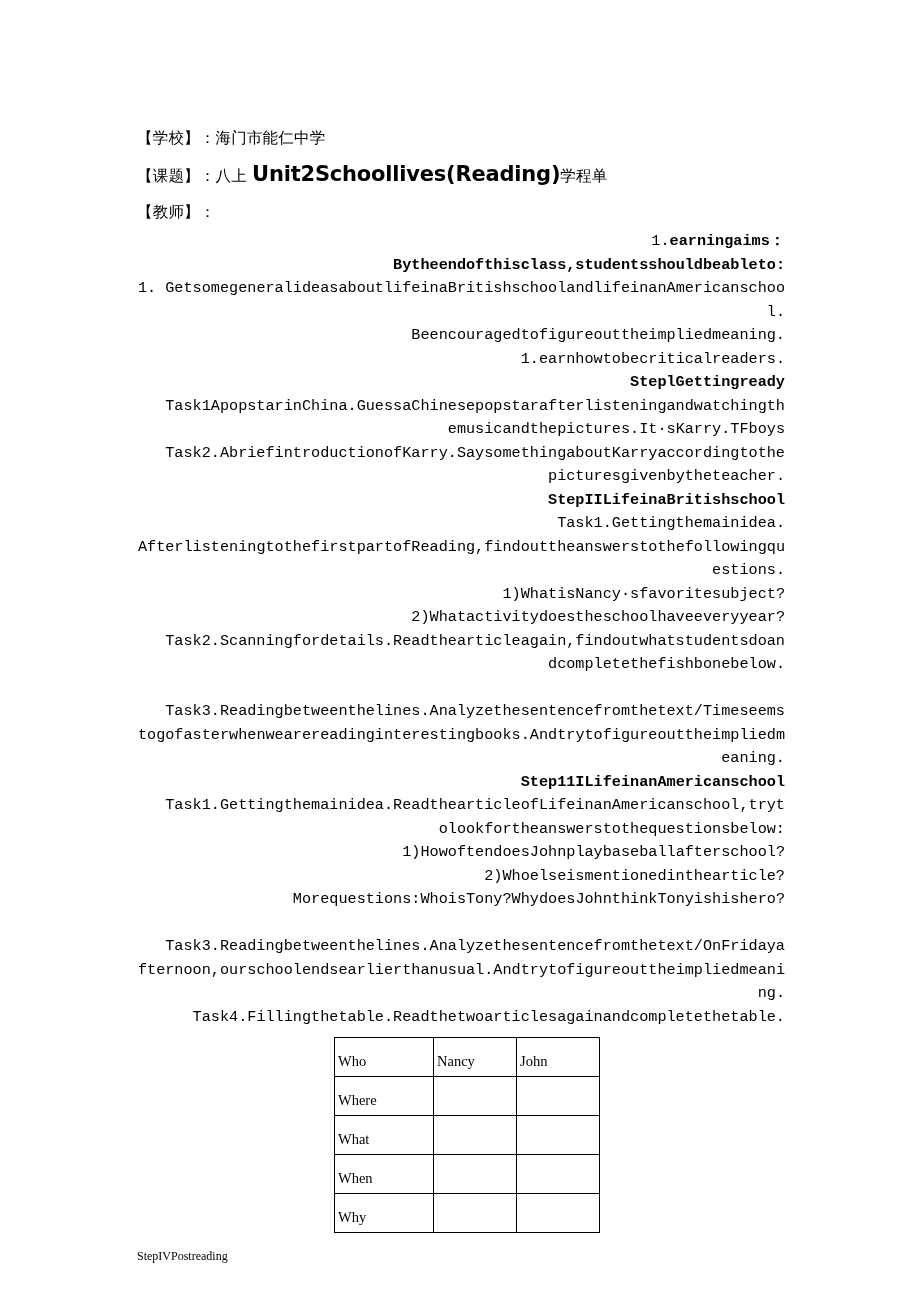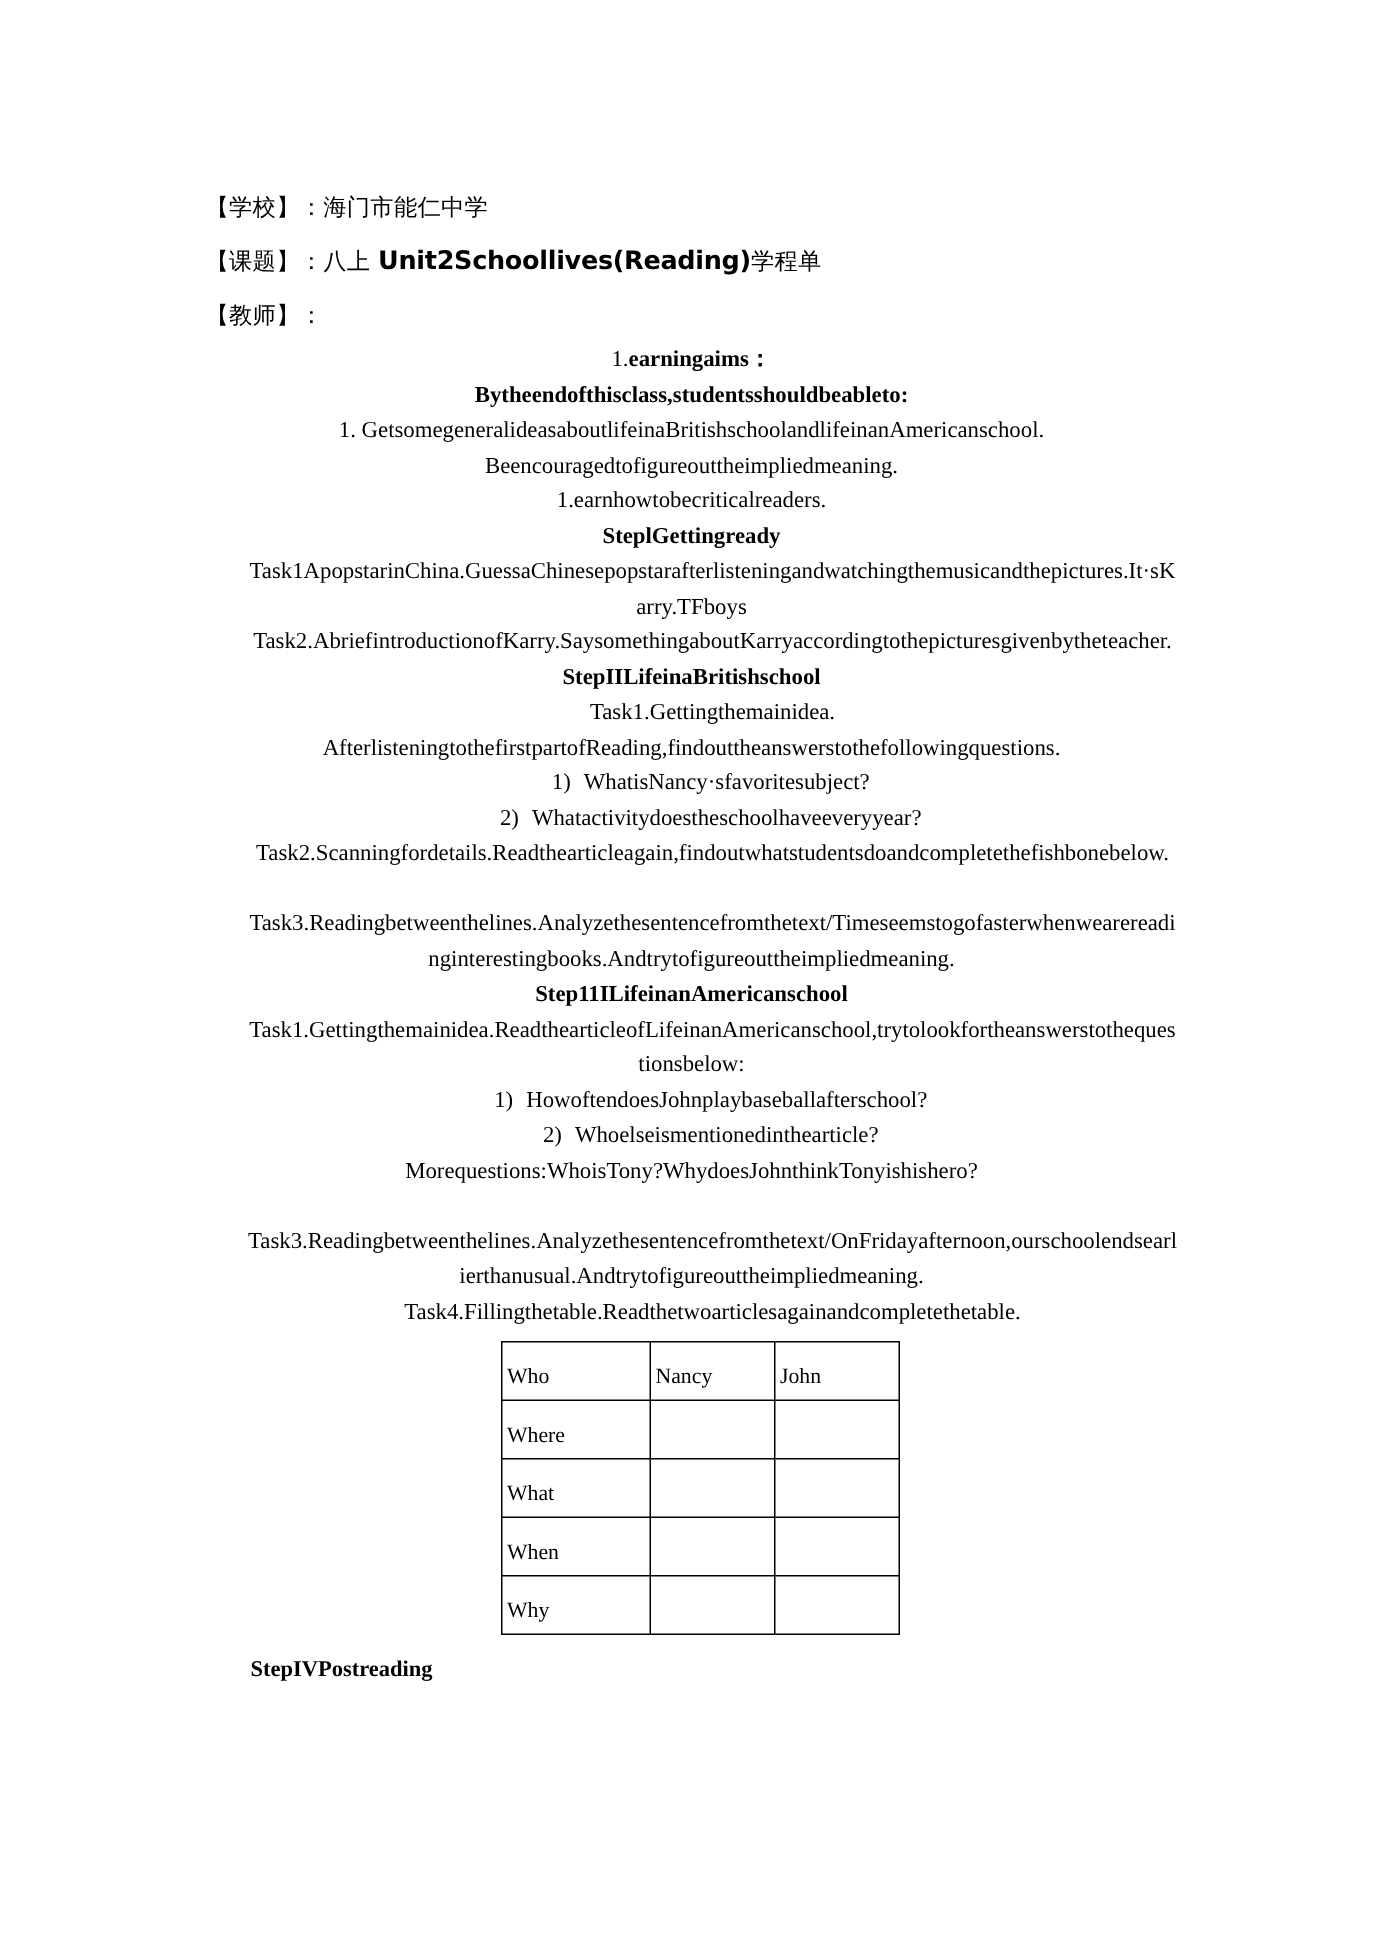--- a/index.html
+++ b/index.html
@@ -40,31 +40,32 @@
     font-family: "DejaVu Sans", "Liberation Sans", sans-serif;
     font-size: 15.5px;
   }
   .hdr-cjk-label {
     font-family: "DejaVu Sans", "Liberation Sans", sans-serif;
     font-size: 15.5px;
   }
   .hdr-bold-en {
     font-family: "DejaVu Sans", "Liberation Sans", sans-serif;
     font-weight: bold;
-    font-size: 17px;
+    font-size: 21px;
     letter-spacing: -0.2px;
   }
 
   
   .para {
     font-size: 15.2px;
     line-height: 23.5px;
-    text-align: center;
+    text-align: right;
     word-break: break-all;
     margin: 0;
+    font-family: Liberation Mono, monospace;
   }
   .para.bold {
     font-weight: bold;
   }
   .para.indent {
     text-indent: 28px;
   }
   .para.listitem {
     padding-left: 17px;
     text-indent: 0;
@@ -98,24 +99,23 @@
     line-height: 22px;
     vertical-align: top;
     font-family: "Liberation Serif", "DejaVu Serif", serif;
   }
   table.fill-table td.c0 { width: 93px; }
   table.fill-table td.c1 { width: 77px; }
   table.fill-table td.c2 { width: 77px; }
 
   .post-heading {
     margin-top: 12px;
-    font-size: 15px;
+    font-size: 12px;
     line-height: 23.5px;
-    font-weight: bold;
-    margin-left: 30px;
+    font-weight: normal;
   }
 </style>
 </head>
 <body>
 
 <div class="page">
   <div class="content">
 
     <div class="hdr-line">
       <span class="hdr-cjk-label">【学校】：</span><span class="hdr-cjk">海门市能仁中学</span>

